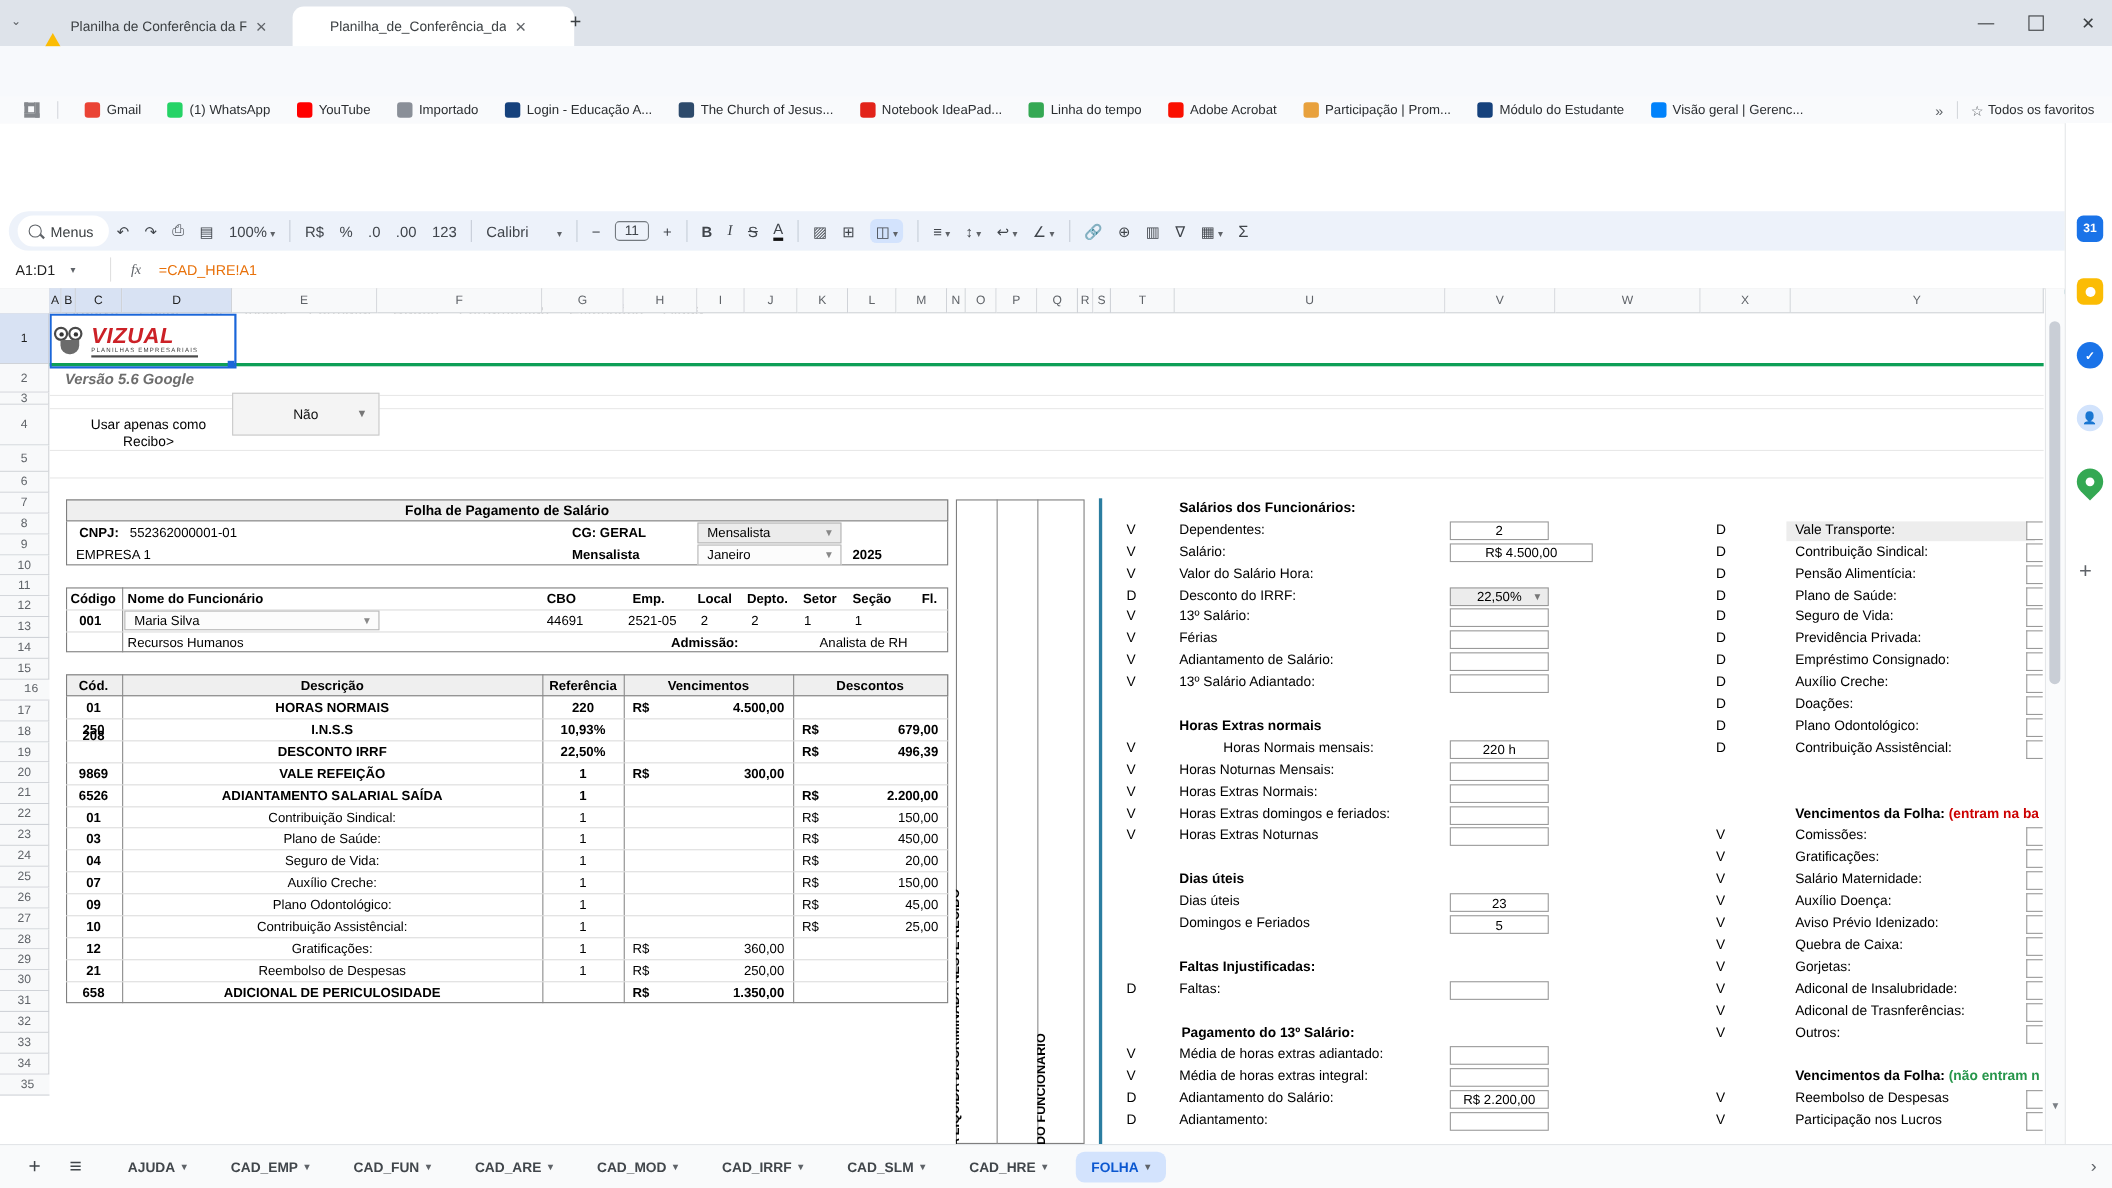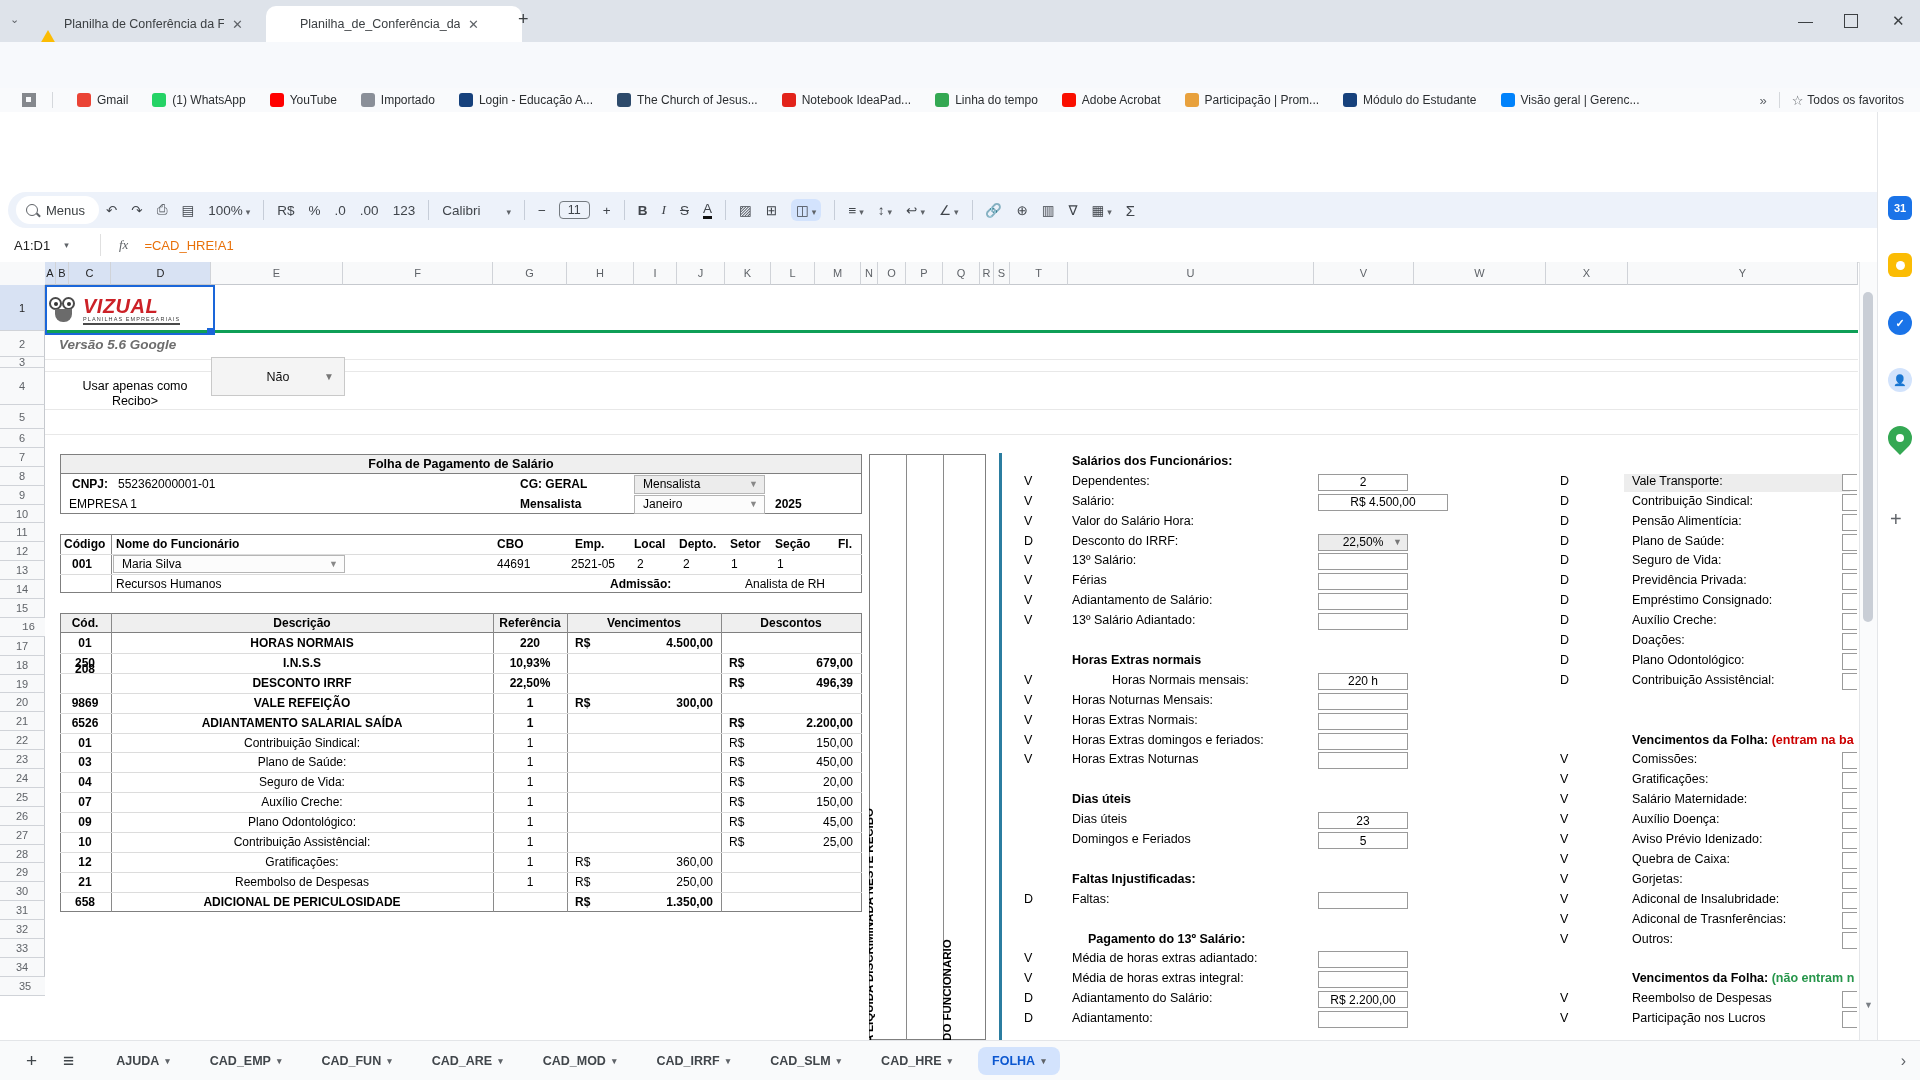--- a/index.html
+++ b/index.html
@@ -648,21 +648,21 @@
         </div>
         <div class="prow" style="left: 965px; top: 586.8px; width: 470px;">
           <span class="ptitle" style="left: 62px;">Faltas Injustificadas:</span>
         </div>
         <div class="prow" style="left: 965px; top: 606.7px; width: 470px;">
           <span class="flag" style="left: 14px;">D</span>
           <span class="plabel" style="left: 62px;">Faltas:</span>
           <div class="vbox" style="left: 308px; top: 0px; width: 90px; background: rgb(255, 255, 255);"></div>
         </div>
         <div class="prow" style="left: 965px; top: 646.5px; width: 470px;">
-          <span class="ptitle" style="left: 78px;">Pagamento do 13º Salário:</span>
+          <span class="ptitle" style="left: 64px;">Pagamento do 13º Salário:</span>
         </div>
         <div class="prow" style="left: 965px; top: 666.4px; width: 470px;">
           <span class="flag" style="left: 14px;">V</span>
           <span class="plabel" style="left: 62px;">Média de horas extras adiantado:</span>
           <div class="vbox" style="left: 308px; top: 0px; width: 90px; background: rgb(255, 255, 255);"></div>
         </div>
         <div class="prow" style="left: 965px; top: 686.3px; width: 470px;">
           <span class="flag" style="left: 14px;">V</span>
           <span class="plabel" style="left: 62px;">Média de horas extras integral:</span>
           <div class="vbox" style="left: 308px; top: 0px; width: 90px; background: rgb(255, 255, 255);"></div>

